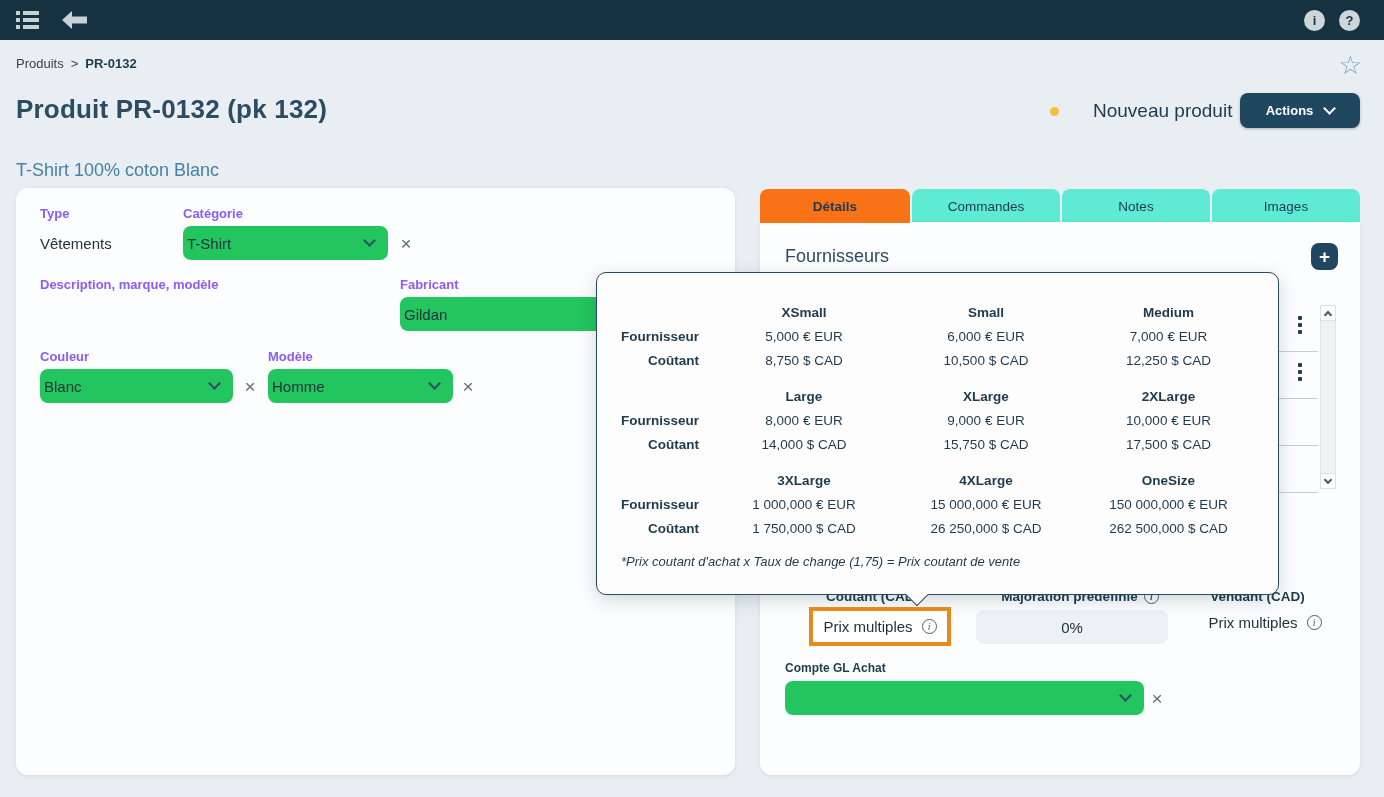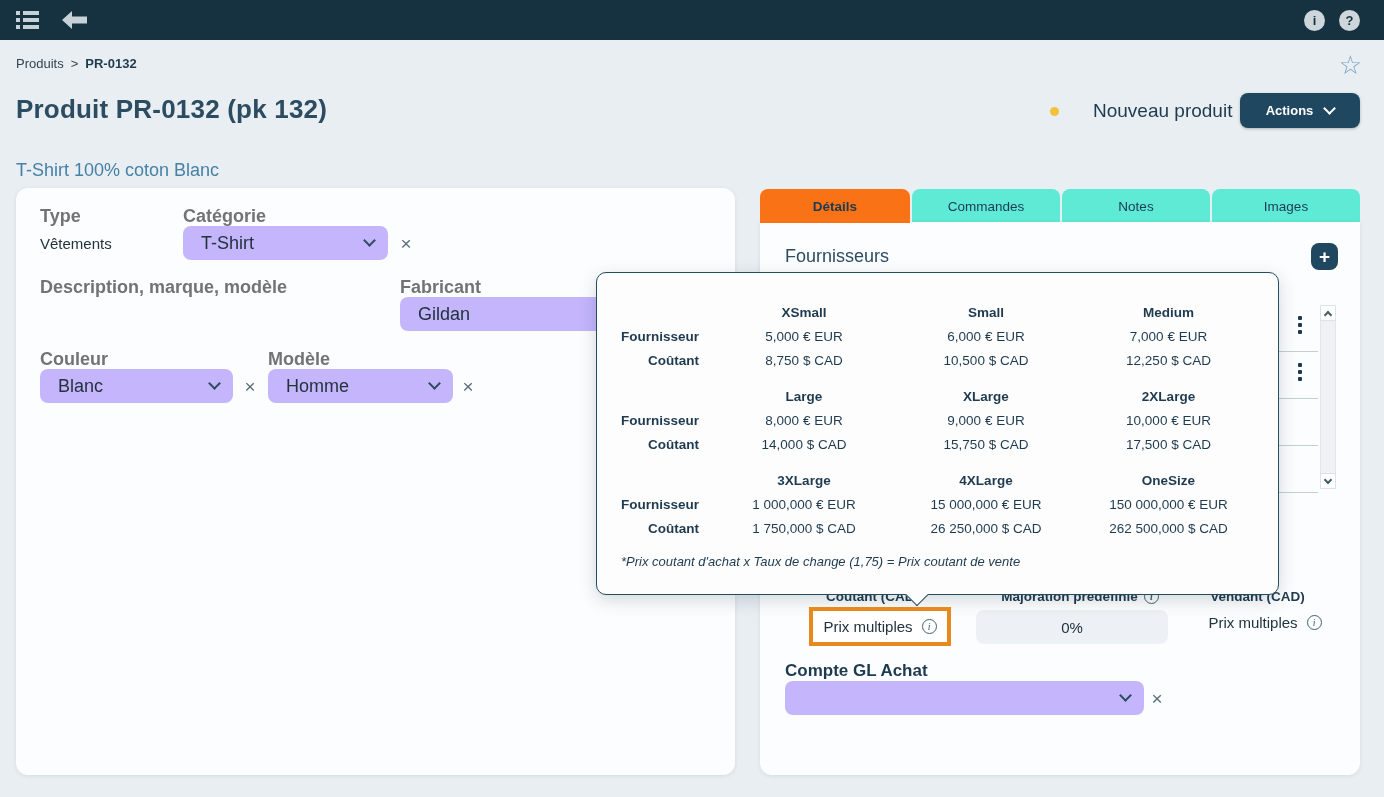--- a/index.html
+++ b/index.html
@@ -30,23 +30,23 @@
   .status-dot { width:9px; height:9px; border-radius:50%; background:#f3c23a; }
   .status-text { font-size:19px; color:#1e3a4f; }
   .actions-btn { position:absolute; left:1240px; top:93px; width:120px; height:35px; background:#1f4860; border-radius:8px; color:#fff; display:flex; align-items:center; justify-content:center; gap:12px; font-size:13px; font-weight:bold; cursor:pointer; box-shadow:0 1px 3px rgba(0,0,0,.25); }
   .subtitle { position:absolute; left:16px; top:160px; font-size:18px; color:#4681a7; }
 
   
   .card { position:absolute; background:#fcfdfe; border-radius:12px; box-shadow:0 1px 4px rgba(30,58,79,.10); }
   .left-card { left:16px; top:188px; width:719px; height:587px; }
   .right-card { left:760px; top:222px; width:600px; height:553px; border-radius:0 0 12px 12px; }
 
-  .f-label { position:absolute; font-size:18px; font-weight:bold; color:#737373; }
+  .f-label { position:absolute; font-size:13px; font-weight:bold; color:#8b5cf6; }
   .f-value { position:absolute; font-size:15px; color:#22333d; }
-  .inputbox { position:absolute; height:34px; background:#c4b5fd; border-radius:8px; display:flex; align-items:center; padding:0 18px; font-size:18px; color:#22333d; cursor:text; }
+  .inputbox { position:absolute; height:34px; background:#22c55e; border-radius:8px; display:flex; align-items:center; padding:0 4px; font-size:15px; color:#22333d; cursor:text; }
   .selectbox { cursor:pointer; }
   .chev { width:9px; height:9px; border-right:2px solid #2c4c61; border-bottom:2px solid #2c4c61; transform:rotate(45deg); margin-top:-4px; }
   .sel-chev { position:absolute; right:14px; top:14px; }
   .clear-x { position:absolute; width:20px; height:20px; font-size:19px; color:#5c707b; display:flex; align-items:center; justify-content:center; cursor:pointer; line-height:1; }
   .code-label { position:absolute; left:560px; top:210px; width:151px; text-align:right; font-size:17px; color:#2c4c61; }
   .code-value { position:absolute; left:560px; top:240px; width:151px; text-align:right; font-size:15px; font-weight:bold; color:#1e3a4f; }
 
   
   .tab { position:absolute; top:189px; height:34px; border-radius:8px 8px 0 0; font-size:13.5px; display:flex; align-items:center; justify-content:center; color:#1e3a4f; cursor:pointer; }
   .tab.inactive { background:#5eead4; }
@@ -64,21 +64,21 @@
   .sb-btn .chev { width:6px; height:6px; border-color:#44606e; }
   .sb-up { top:-1px; } .sb-up .chev { transform:rotate(-135deg); margin-top:3px; }
   .sb-down { bottom:-1px; } .sb-down .chev { margin-top:-3px; }
 
   
   .p-label { position:absolute; top:589px; font-size:13.5px; font-weight:bold; color:#1e3a4f; text-align:center; z-index:4; display:flex; align-items:center; justify-content:center; gap:6px; }
   .info-i { display:inline-flex; width:15px; height:15px; border:1px solid #44606e; border-radius:50%; color:#44606e; font-size:10px; font-style:italic; font-family:"Liberation Serif", serif; align-items:center; justify-content:center; cursor:pointer; flex:0 0 auto; }
   .orange-box { position:absolute; left:809px; top:607px; width:142px; height:39px; border:4px solid #e8891d; background:#fff; display:flex; align-items:center; justify-content:center; gap:9px; font-size:15px; color:#22333d; z-index:25; cursor:pointer; }
   .pct-box { position:absolute; left:976px; top:610px; width:192px; height:34px; background:#edf1f5; border-radius:8px; display:flex; align-items:center; justify-content:center; font-size:15px; color:#22333d; cursor:text; }
   .vendant-val { position:absolute; left:1185px; top:614px; width:160px; display:flex; align-items:center; justify-content:center; gap:9px; font-size:15px; color:#22333d; }
-  .gl-label { position:absolute; left:785px; top:661px; font-size:17px; font-weight:bold; }
+  .gl-label { position:absolute; left:785px; top:661px; font-size:12px; font-weight:bold; }
   .gl-select { left:785px; top:681px; width:359px; }
   .gl-clear { left:1147px; top:688px; }
 
   
   .popover { position:absolute; left:596px; top:272px; width:683px; height:323px; background:#fdfdfe; border:1px solid #274b5e; border-radius:10px; box-shadow:0 5px 18px rgba(20,49,63,.18); z-index:20; padding-top:27px; }
   .notch { position:absolute; left:312px; bottom:-9px; width:16px; height:16px; background:#fdfdfe; border-right:1px solid #274b5e; border-bottom:1px solid #274b5e; transform:rotate(45deg); }
   .pgroup { display:grid; grid-template-columns:116px 182px 182px 183px; }
   .pgroup + .pgroup { margin-top:12px; }
   .pcell { height:24px; display:flex; align-items:center; justify-content:center; font-size:13.5px; color:#1e3a4f; }
   .pcell.hdr { font-weight:bold; }

